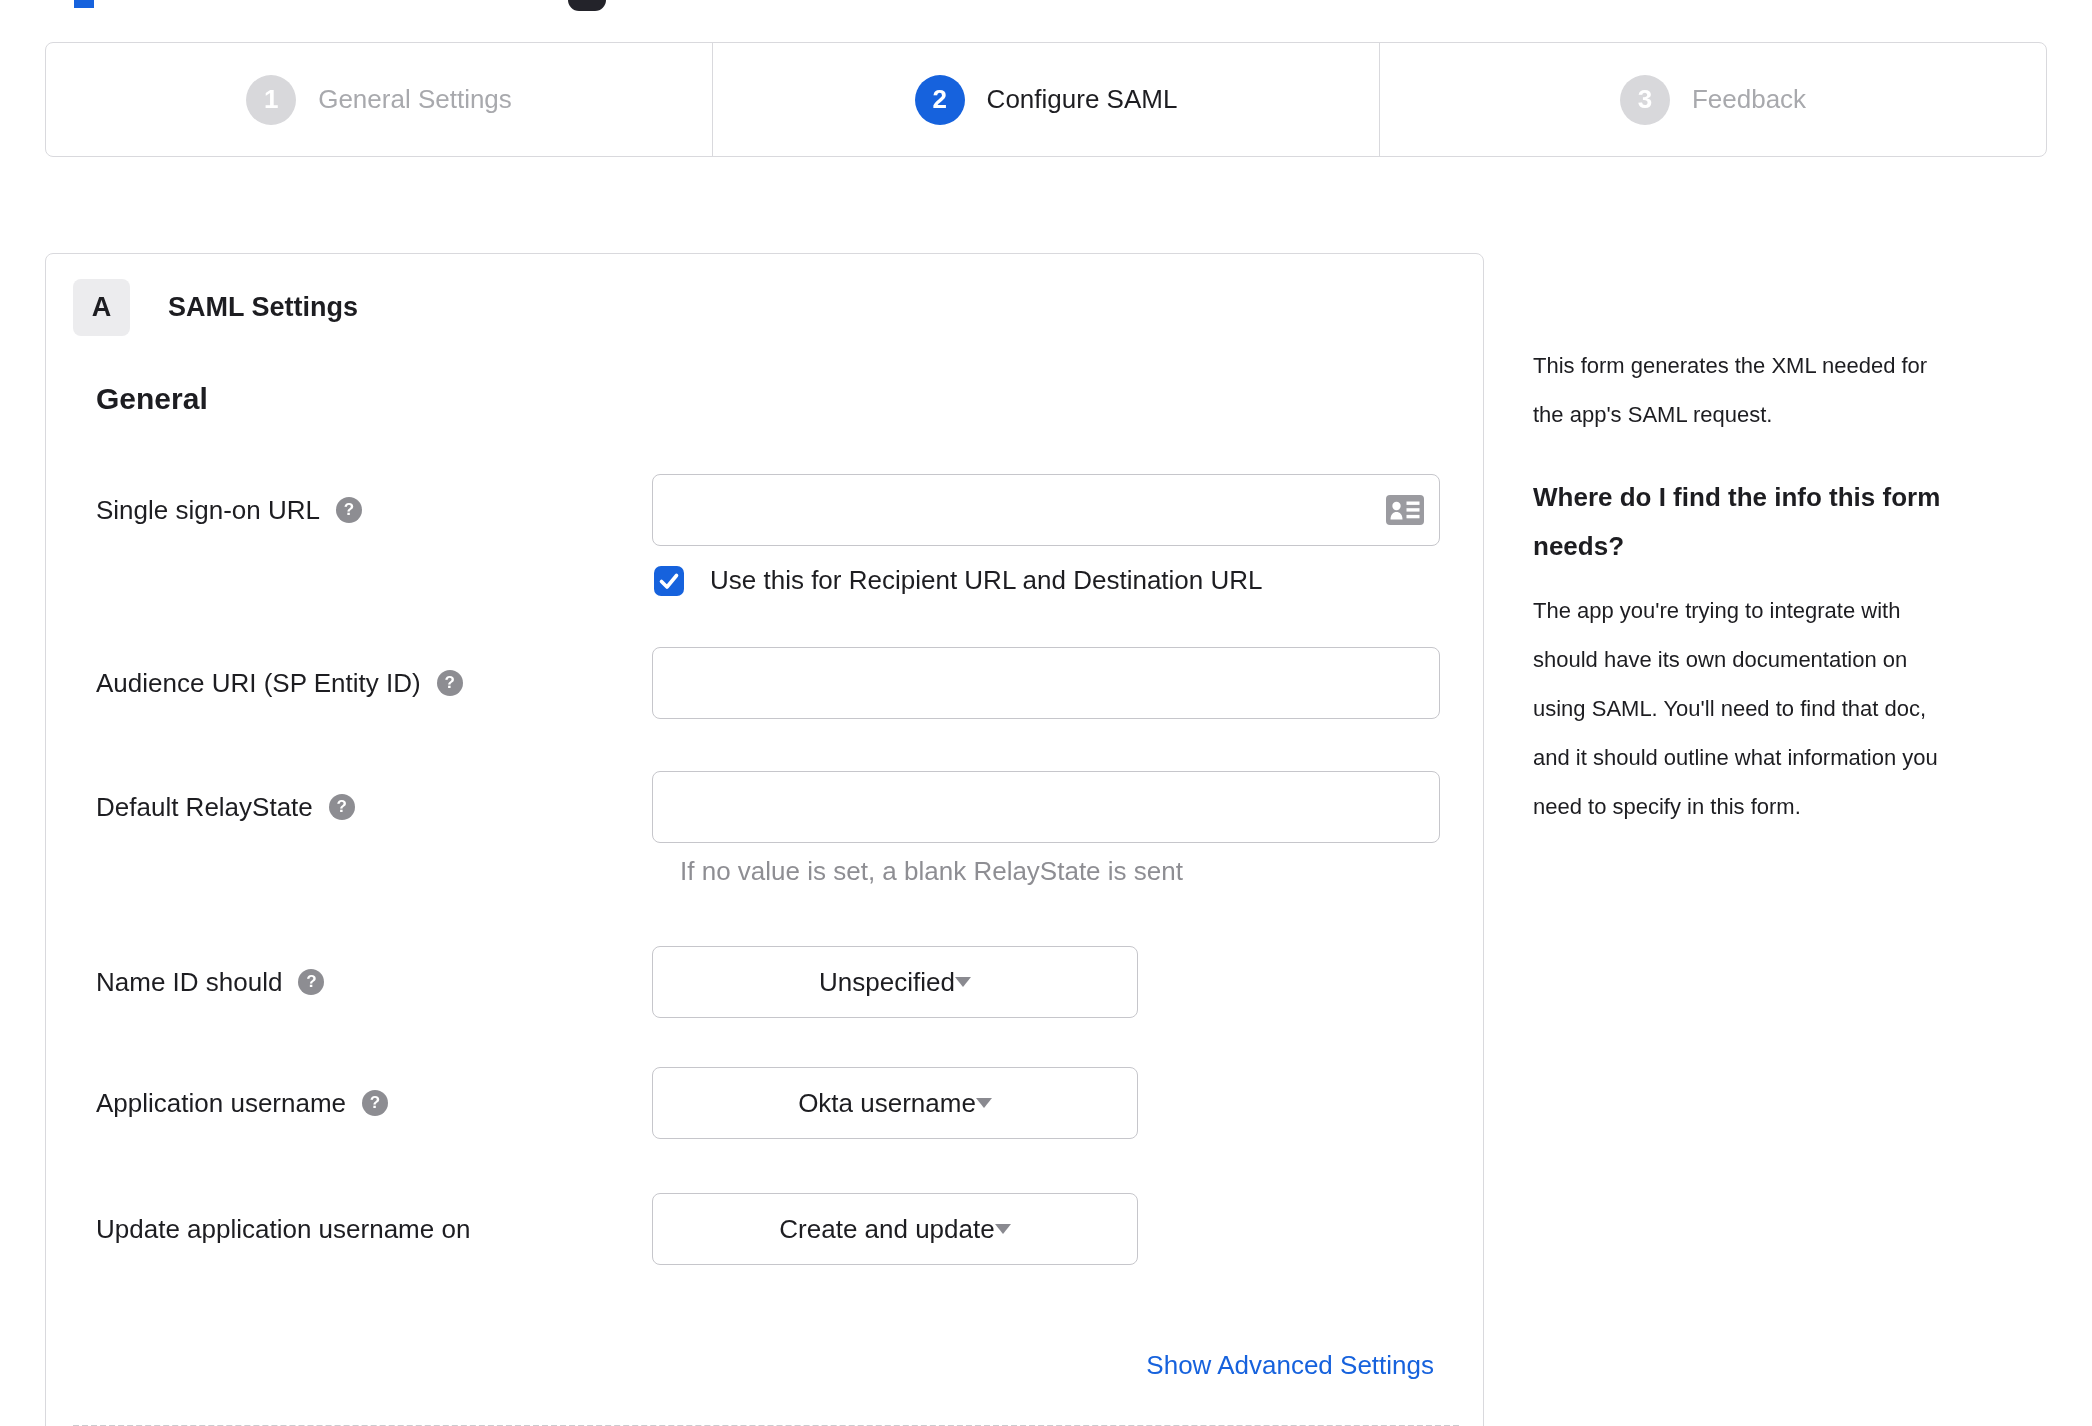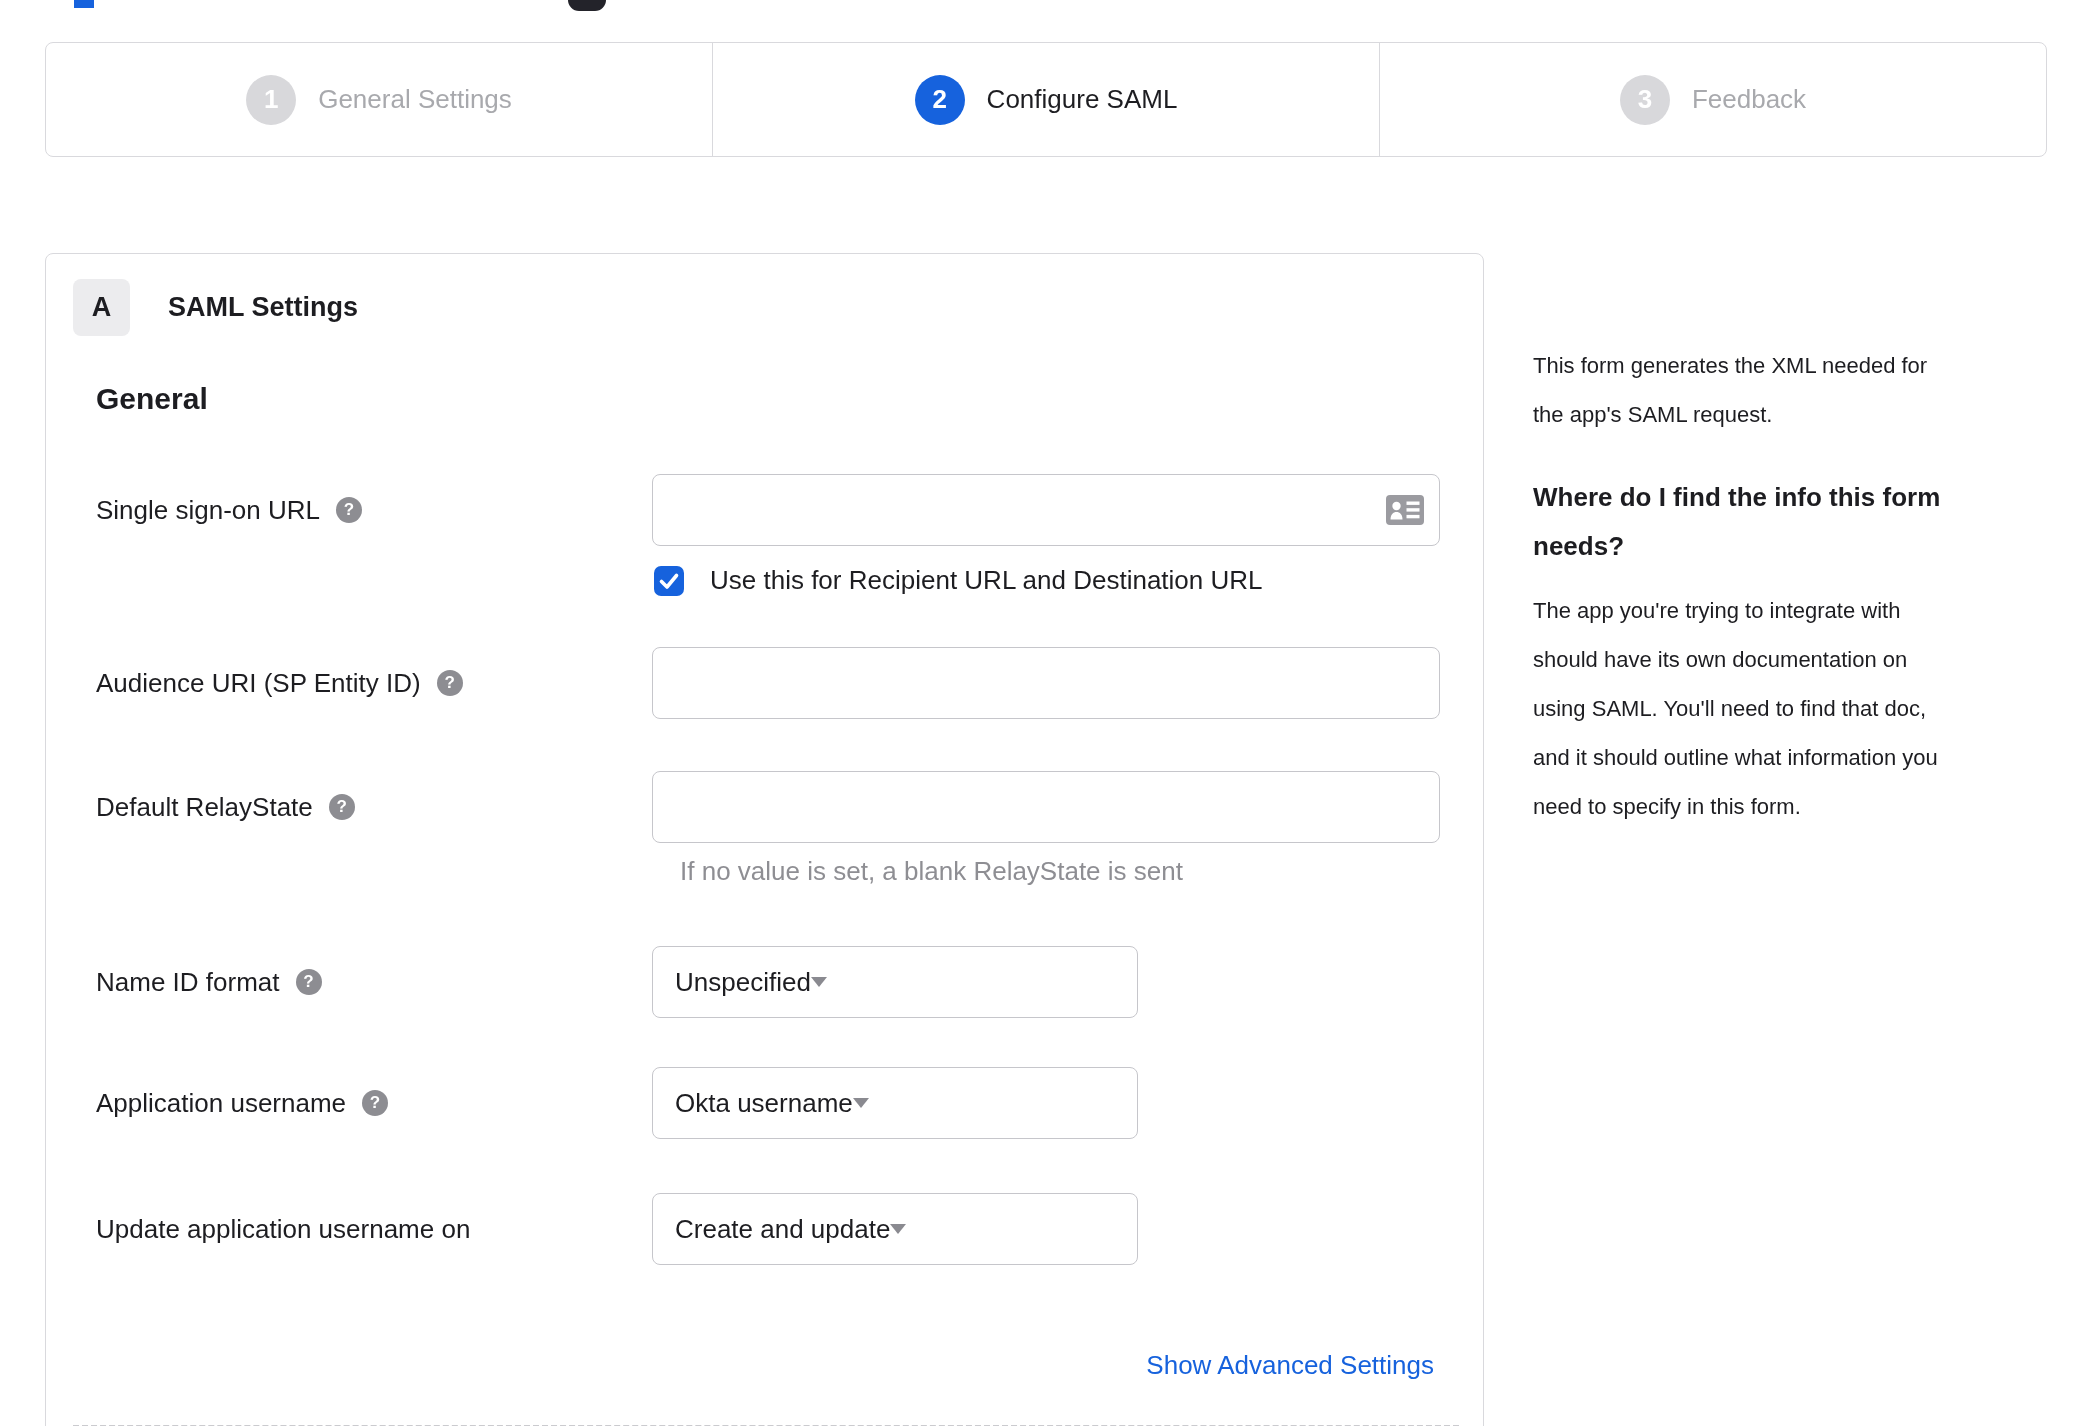--- a/index.html
+++ b/index.html
@@ -44,21 +44,21 @@
   .input-icon { position:absolute; left:1340px; top:241px; width:38px; height:30px; }
 
   .checkbox-row { position:absolute; left:608px; top:311px; display:flex; align-items:center; gap:26px; }
   .checkbox { width:30px; height:30px; cursor:pointer; flex:0 0 auto; }
   .checkbox-label { font-size:26px; }
 
   .hint { position:absolute; left:634px; top:602px; font-size:26px; color:#8e8e93; }
 
   .select { position:absolute; left:606px; width:486px; height:72px; border:1px solid #c6c6cb;
             border-radius:8px; background:#fff; display:flex; align-items:center;
-            justify-content:flex-start; padding:0 22px; font-size:26px; cursor:pointer; }
+            justify-content:center; padding:0 22px; font-size:26px; cursor:pointer; }
   .caret { width:0; height:0; border-left:8px solid transparent; border-right:8px solid transparent;
            border-top:10px solid #8a8a90; }
 
   .advanced-link { position:absolute; right:49px; top:1096px; font-size:26px; color:#1662dd;
                    font-weight:500; text-decoration:none; cursor:pointer; }
 
   .dashed-divider { position:absolute; left:27px; right:24px; top:1171px; border-top:3px dashed #cbcbcf; }
 
   
   .help-panel { position:absolute; left:1533px; top:326px; width:430px; }
@@ -123,21 +123,21 @@
     <input class="text-input" style="top: 393px;" type="text" value="">
 
     <div class="field-label" style="top:517px;">
       <span>Default RelayState</span>
       <span class="help-icon">?</span>
     </div>
     <input class="text-input" style="top: 517px;" type="text" value="">
     <div class="hint">If no value is set, a blank RelayState is sent</div>
 
     <div class="field-label" style="top:692px;">
-      <span>Name ID format</span>
+      <span>Name ID should</span>
       <span class="help-icon">?</span>
     </div>
     <div class="select" style="top:692px;">
       <span>Unspecified</span>
       <span class="caret"></span>
     </div>
 
     <div class="field-label" style="top:813px;">
       <span>Application username</span>
       <span class="help-icon">?</span>

